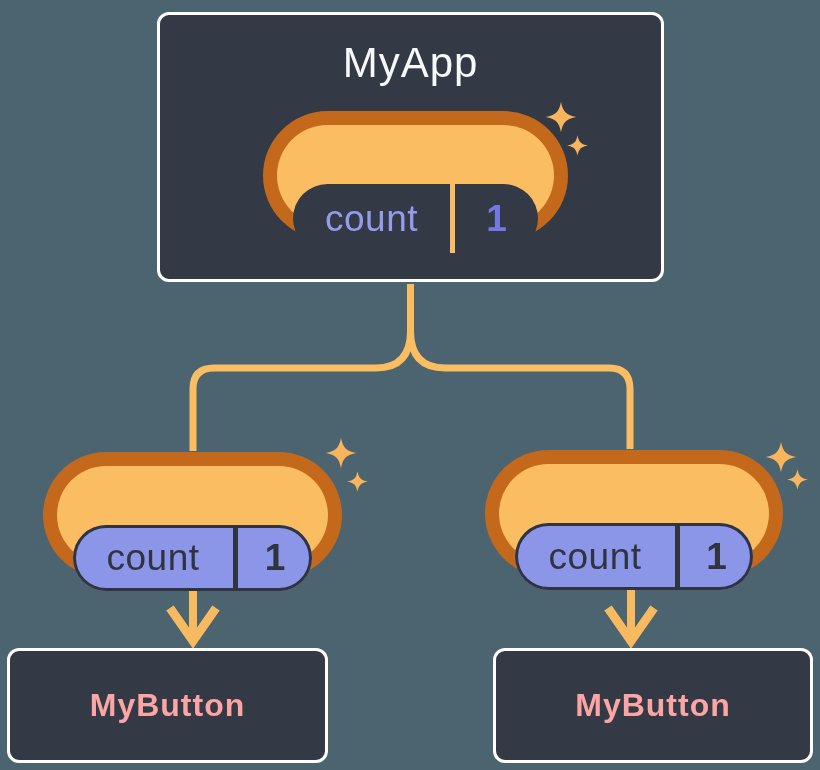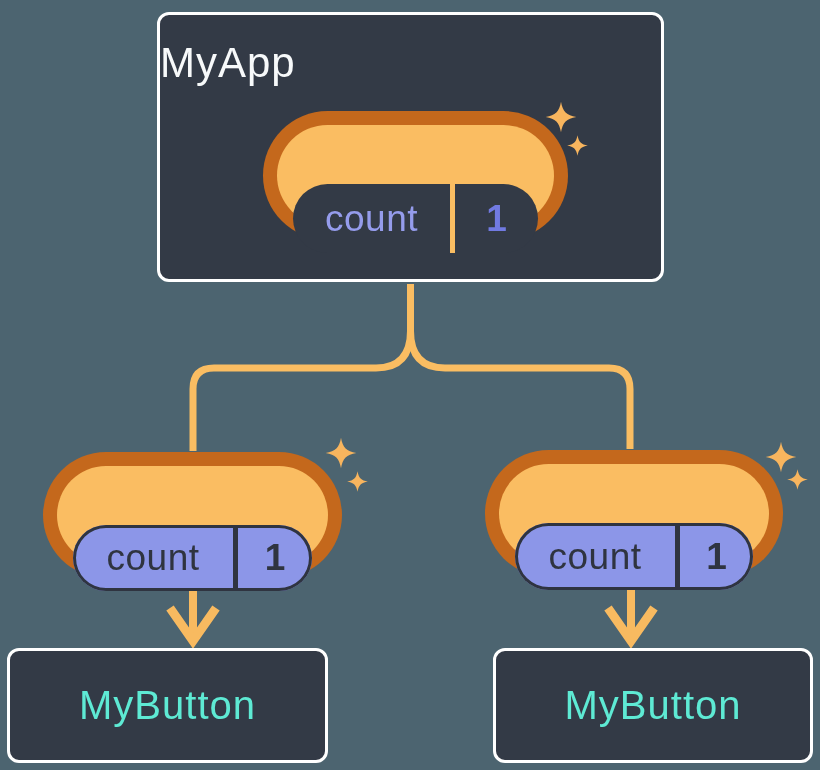--- a/index.html
+++ b/index.html
@@ -12,27 +12,27 @@
     position:absolute; left:0; top:0; width:820px; height:770px;
     pointer-events:none;
   }
   .node {
     position:absolute; background:#333A46;
     border:3px solid #FFFFFF; border-radius:12px;
     box-sizing:border-box;
   }
   .node-root { left:157px; top:12px; width:507px; height:270px; }
   .node-title {
-    text-align:left; color:#F7F9FA; font-size:42px; font-weight:500;
+    text-align:center; color:#F7F9FA; font-size:42px; font-weight:500;
     letter-spacing:1px; margin-top:24px;
   }
   .node-child { display:flex; align-items:center; justify-content:center; }
   .node-child-left  { left:7px;   top:648px; width:321px; height:115px; }
   .node-child-right { left:493px; top:648px; width:320px; height:115px; }
-  .child-title { color:#5eead4; font-size:40px; font-weight:400; letter-spacing:1px; }
+  .child-title { color:#fca5a5; font-size:32px; font-weight:700; letter-spacing:1px; }
 
   .pill {
     position:absolute; background:#C4681C; border-radius:999px;
     padding:14px; box-sizing:border-box;
   }
   .pill-state { left:263px; top:111px; width:305px; height:129px; }
   .pill-prop-left  { left:43px;  top:452px; width:299px; height:126px; }
   .pill-prop-right { left:485px; top:450px; width:298px; height:127px; }
   .pill-mid {
     background:#FABD62; border-radius:999px; padding:16px;

